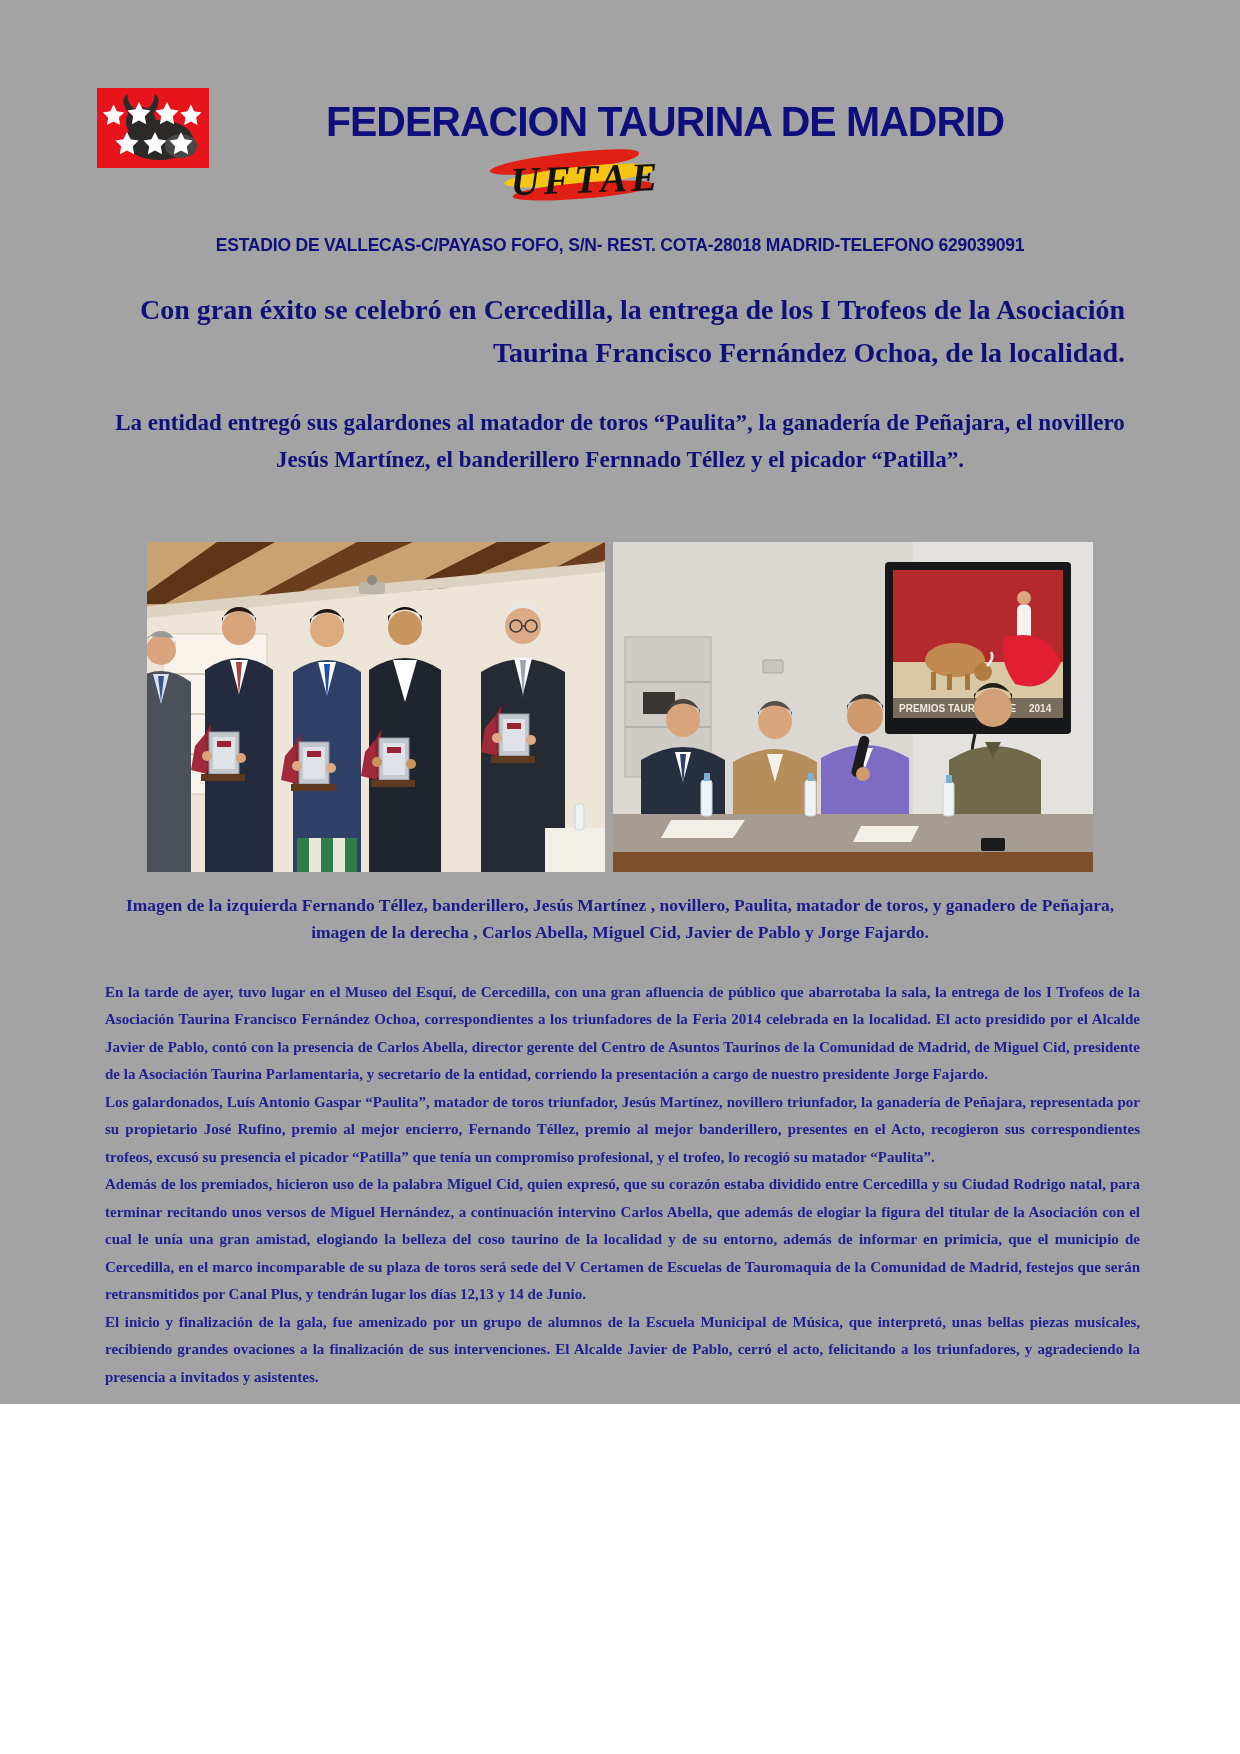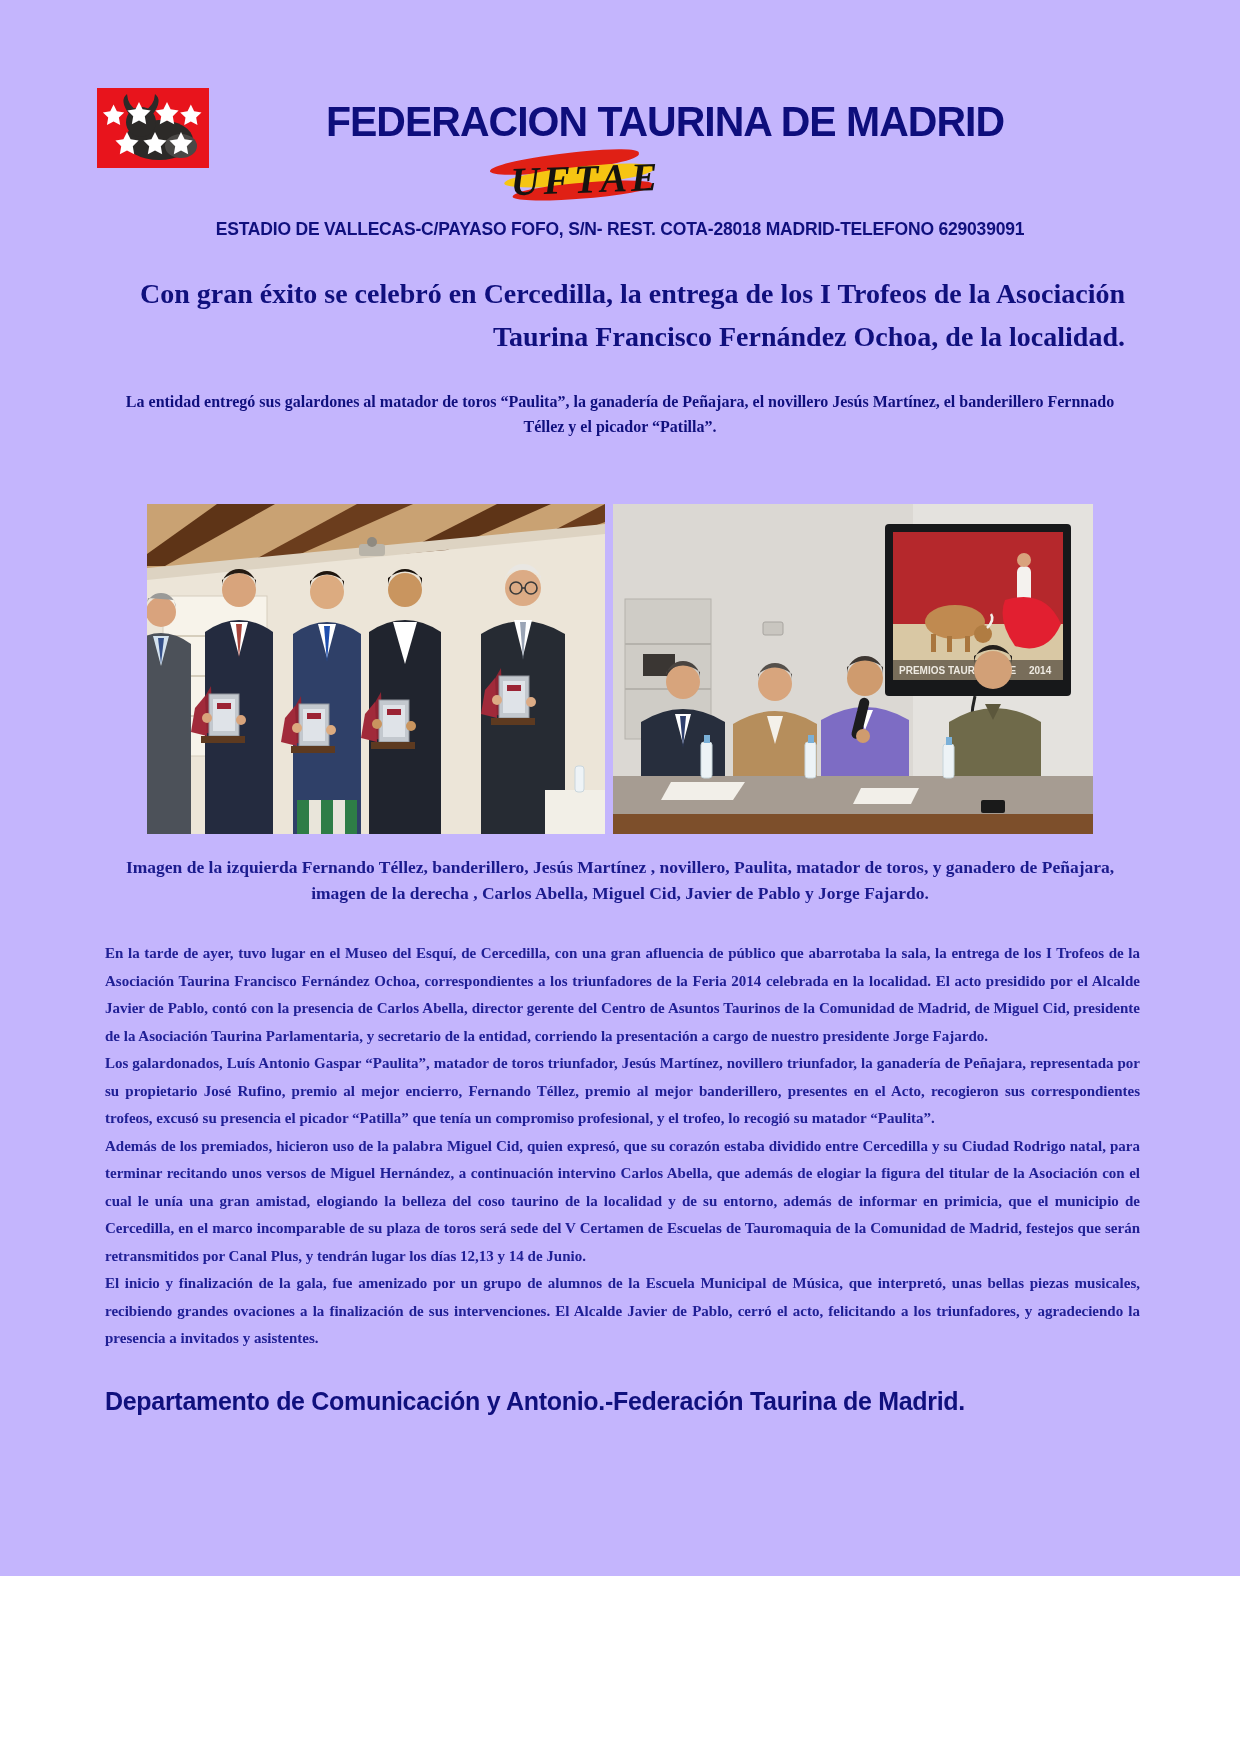--- a/index.html
+++ b/index.html
@@ -1,20 +1,20 @@
 <!DOCTYPE html>
 <html lang="es"><head>
 <meta charset="utf-8">
 <style>
   html,body{margin:0;padding:0;background:#ffffff;}
   .page{
     position:relative;
     width:1240px;
-    height:1576px;
-    background:#c4b5fd;
+    height:1404px;
+    background:#a3a3a3;
     overflow:hidden;
     font-family:"Liberation Serif", serif;
   }
   
   .logo-wrap{
     position:absolute;
     left:97px; top:88px;
     width:112px; height:80px;
   }
   .header-block{
@@ -46,21 +46,21 @@
     font-style:italic;font-weight:700;
     font-size:40px;line-height:54px;
     color:#151310;letter-spacing:4px;
     text-align:center;
   }
   .address-line{
     font-family:"Liberation Sans", sans-serif;
     font-weight:700;
     font-size:17.5px;
     color:#10107d;
-    margin-top:10px;
+    margin-top:26px;
     letter-spacing:-0.2px;
   }
   .email-line{
     font-family:"Liberation Sans", sans-serif;
     font-weight:700;
     font-size:22px;
     color:#10107d;
     margin-top:4px;
     letter-spacing:-0.3px;
   }
@@ -73,21 +73,21 @@
     font-weight:700;
     font-size:28px;
     line-height:1.55;
     color:#10107d;
   }
   .subheadline{
     width:1030px;
     margin:30px auto 0 auto;
     text-align:center;
     font-weight:700;
-    font-size:16px;
+    font-size:23px;
     line-height:1.6;
     color:#10107d;
   }
   
   .photos-row{
     margin-top:64px;
     display:flex;
     justify-content:center;
     gap:8px;
   }

